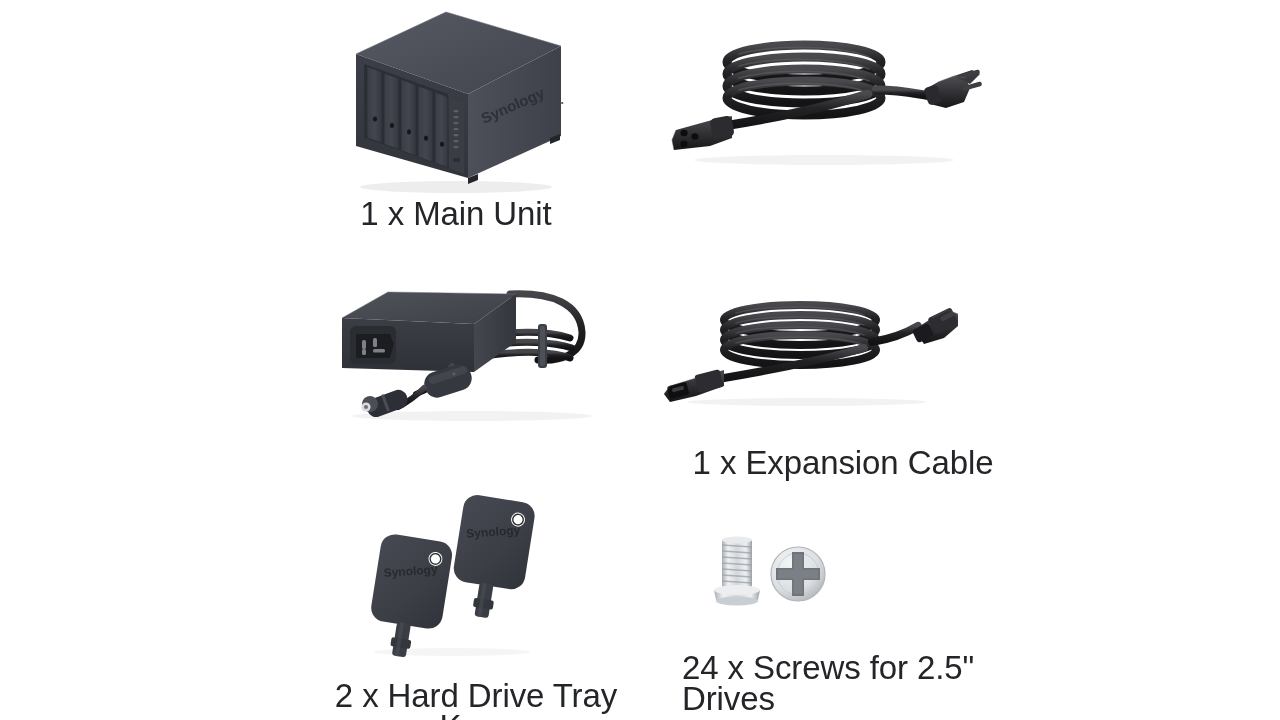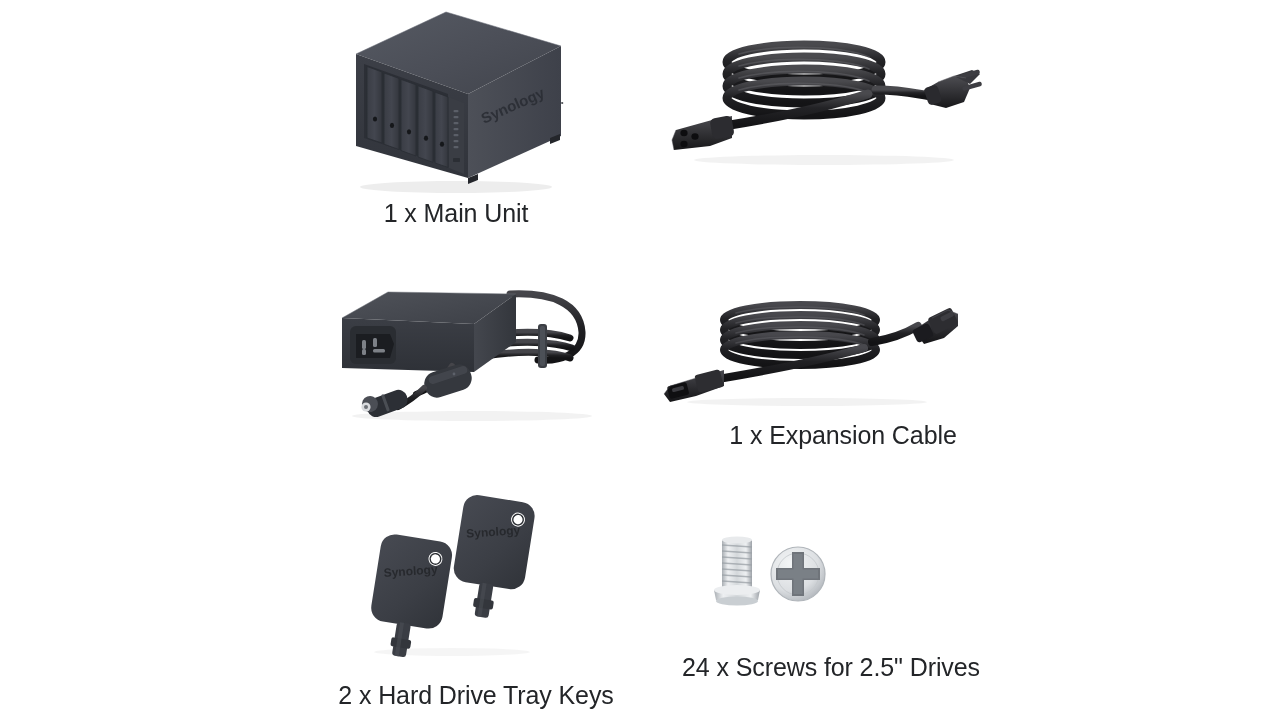--- a/index.html
+++ b/index.html
@@ -15,42 +15,42 @@
   }
   #sheet {
     position: relative;
     width: 1280px;
     height: 720px;
     background: #ffffff;
   }
   .art { position: absolute; }
   .caption {
     position: absolute;
-    font-size: 25px;
+    font-size: 33px;
     line-height: 31px;
     color: #232528;
     letter-spacing: -0.1px;
     white-space: pre-line;
     font-weight: 400;
   }
   .cap-center { text-align: center; }
   .cap-left { text-align: left; }
 
   
   #art-main-unit   { left: 336px; top: 6px;   width: 240px; height: 190px; }
   #cap-main-unit   { left: 276px; top: 198px; width: 360px; }
 
   #art-power-cord  { left: 654px; top: 32px;  width: 330px; height: 140px; }
   #cap-power-cord  { left: 646px; top: 198px; width: 390px; }
 
   #art-power-adapter { left: 332px; top: 276px; width: 290px; height: 150px; }
   #cap-power-adapter { left: 288px; top: 444px; width: 380px; }
 
   #art-expansion-cable { left: 652px; top: 298px; width: 310px; height: 112px; }
-  #cap-expansion-cable { left: 648px; top: 420px; width: 390px; text-align: center; }
+  #cap-expansion-cable { left: 648px; top: 447px; width: 390px; text-align: center; }
 
   #art-tray-keys   { left: 352px; top: 496px; width: 212px; height: 162px; }
   #cap-tray-keys   { left: 300px; top: 680px; width: 352px; }
 
   #art-screws      { left: 698px; top: 524px; width: 130px; height: 100px; }
   #cap-screws      { left: 682px; top: 652px; width: 330px; }
 
   svg { display: block; overflow: visible; }
 </style>
 </head>

